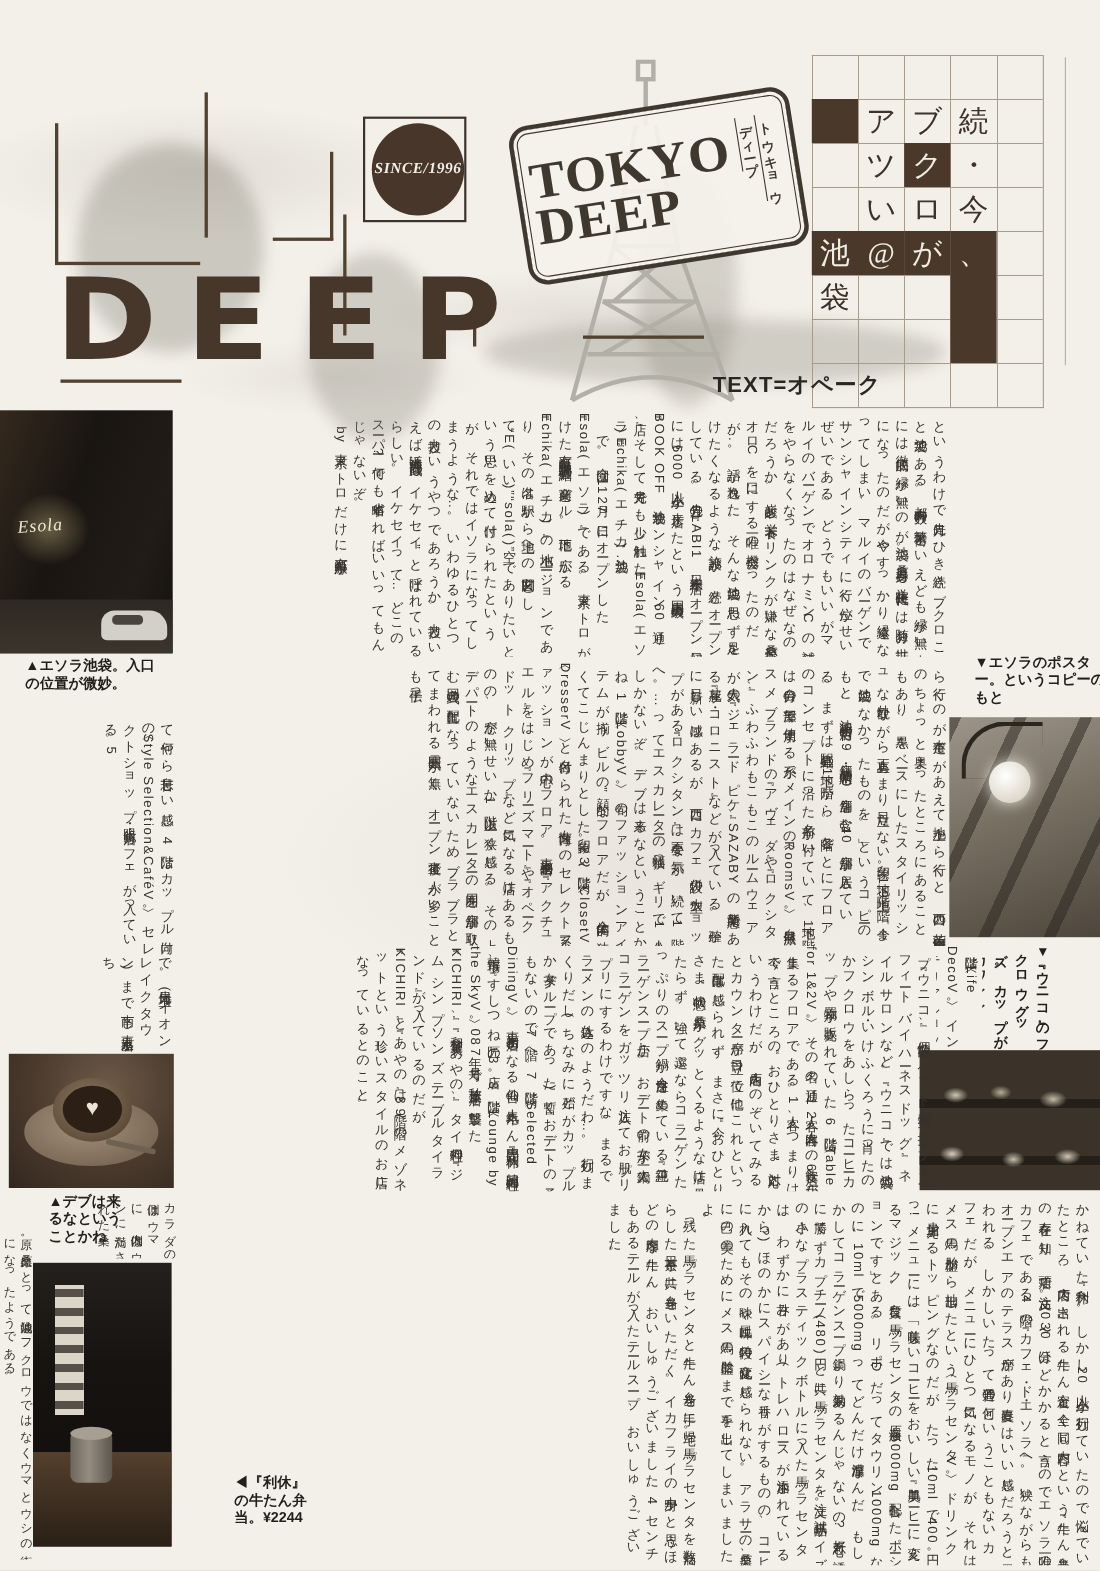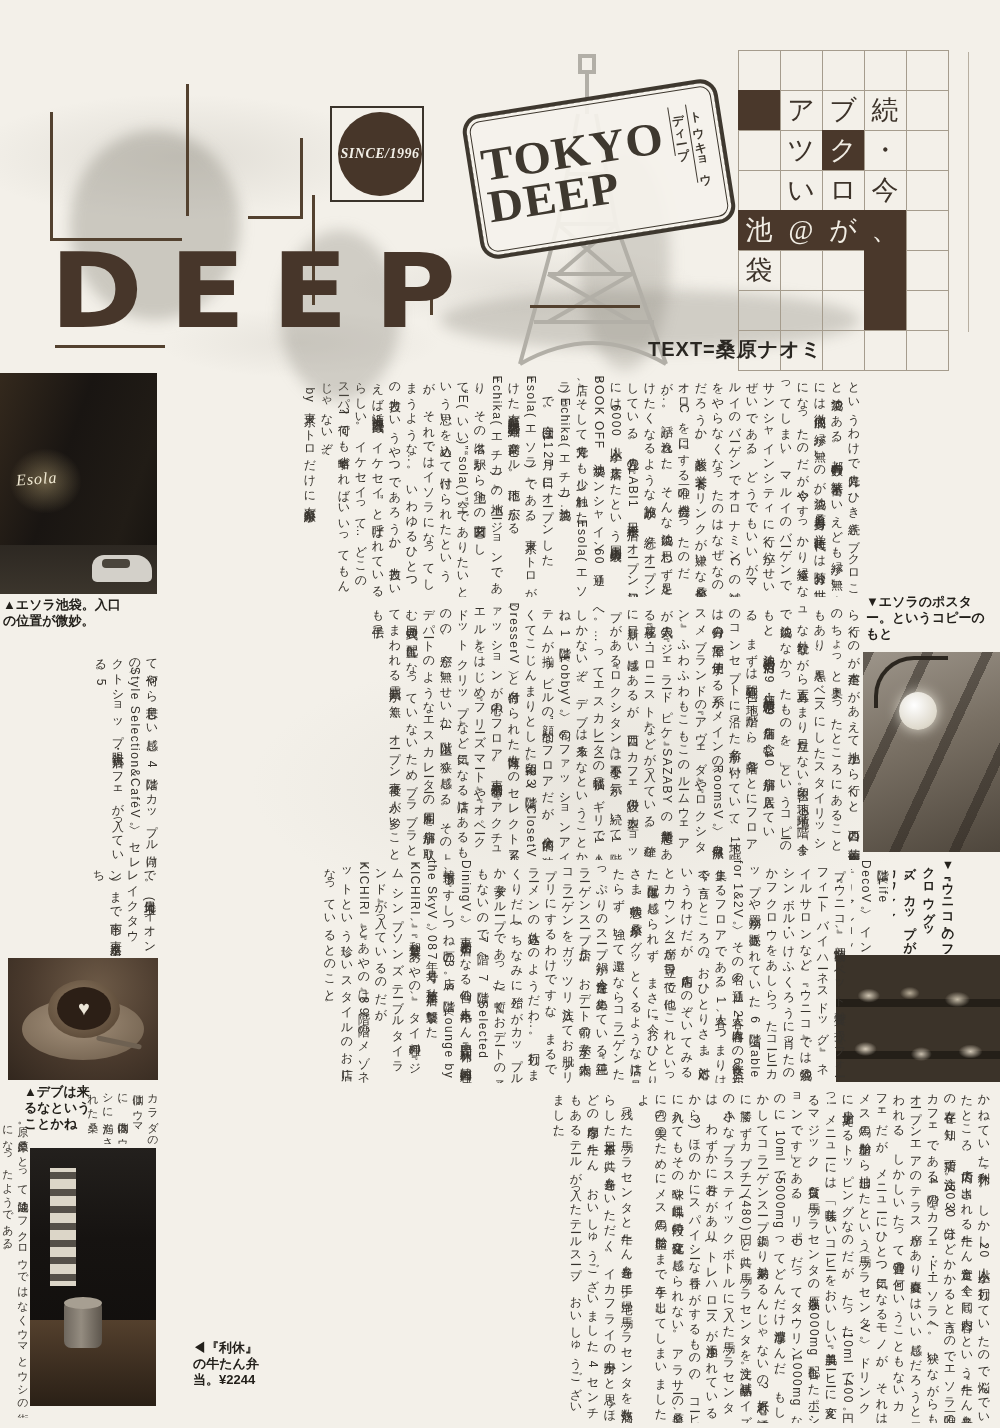--- a/index.html
+++ b/index.html
@@ -44,21 +44,21 @@
     font-family:"Liberation Serif",serif;font-size:27px;color:#3d332a;}
   .hg-cell.filled{background:#4a382b;color:#f1ede4;}
   .page-edge-line{position:absolute;left:968px;top:52px;width:1px;height:280px;background:#b7afa1;}
   .credit{position:absolute;left:648px;top:336px;font-size:20px;font-weight:bold;color:#2a2722;
     letter-spacing:1px;z-index:4;}
   
   .vtext{position:absolute;writing-mode:vertical-rl;text-orientation:mixed;overflow:hidden;
     font-size:12px;line-height:17px;letter-spacing:1.5px;color:#36322c;white-space:pre-line;}
   .vcaption{position:absolute;writing-mode:vertical-rl;overflow:hidden;font-size:12.5px;
     font-weight:bold;line-height:19px;letter-spacing:1px;color:#23201b;}
-  .caption{position:absolute;font-size:13px;font-weight:bold;line-height:16px;color:#23201b;}
+  .caption{position:absolute;font-size:13px;font-weight:bold;line-height:16px;color:#23201b;margin-left:20px;}
   
   .photo{position:absolute;overflow:hidden;}
   .ph-esola{left:0;top:373px;width:157px;height:221px;
     background:linear-gradient(110deg,#34291d 0%,#191512 40%,#211c16 75%,#14110e 100%);}
   .esola-glow{position:absolute;left:6%;top:34%;width:46%;height:30%;
     background:radial-gradient(ellipse at center,rgba(222,198,140,.4),transparent 70%);}
   .esola-sign{position:absolute;left:10%;top:44%;font-family:"Liberation Serif",serif;font-style:italic;
     font-size:16px;color:#efe8d2;transform:rotate(-4deg);letter-spacing:1px;}
   .esola-road{position:absolute;left:0;bottom:0;width:100%;height:22%;
     background:linear-gradient(#2d2822,#3b352c);}
@@ -169,21 +169,21 @@
       <div class="hg-cell filled" style="left: 0px; top: 160px;">池</div>
       <div class="hg-cell filled" style="left: 42px; top: 160px;">@</div>
       <div class="hg-cell filled" style="left: 84px; top: 160px;">が</div>
       <div class="hg-cell filled" style="left: 126px; top: 160px;">、</div>
       <div class="hg-cell" style="left: 0px; top: 200px;">袋</div>
       <div class="hg-cell filled" style="left: 126px; top: 200px;"></div>
       <div class="hg-cell filled" style="left: 126px; top: 240px;"></div>
     </div>
   <div class="page-edge-line"></div>
 
-  <div class="credit">TEXT=桑原ナオミ</div>
+  <div class="credit">TEXT=オペーク</div>
 
   <div class="photo ph-esola">
     <div class="esola-glow"></div>
     <span class="esola-sign">Esola</span>
     <div class="esola-road"></div>
     <div class="esola-car"></div>
   </div>
 
   <div class="photo ph-poster">
     <div class="poster-beam"></div>

